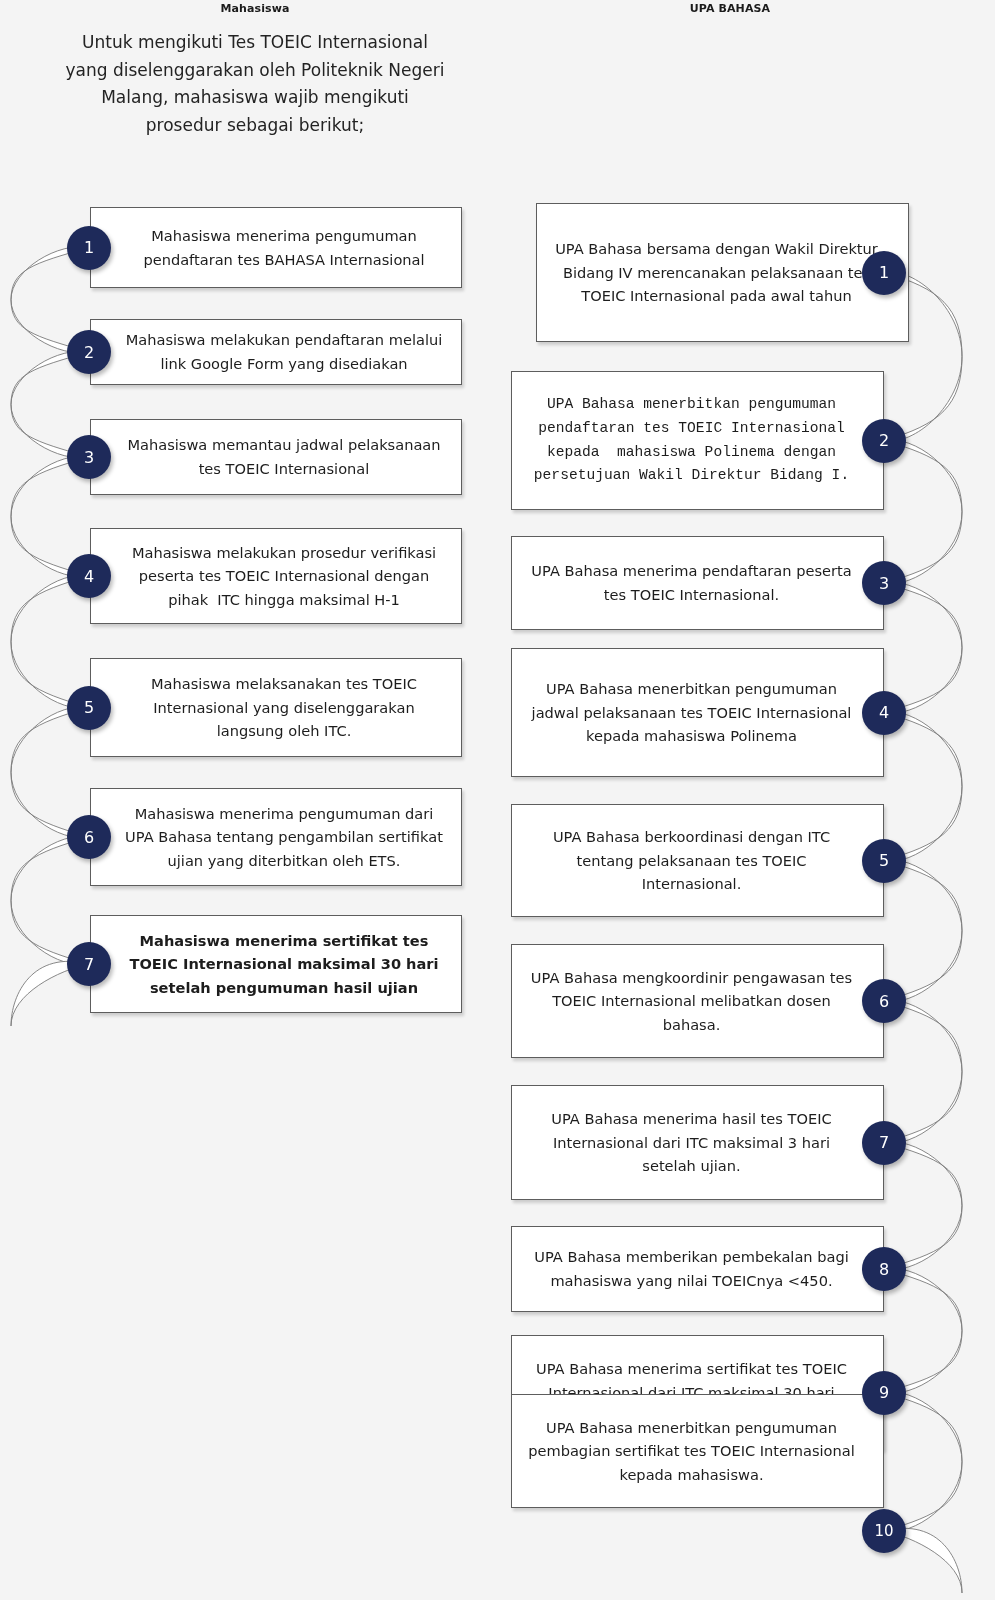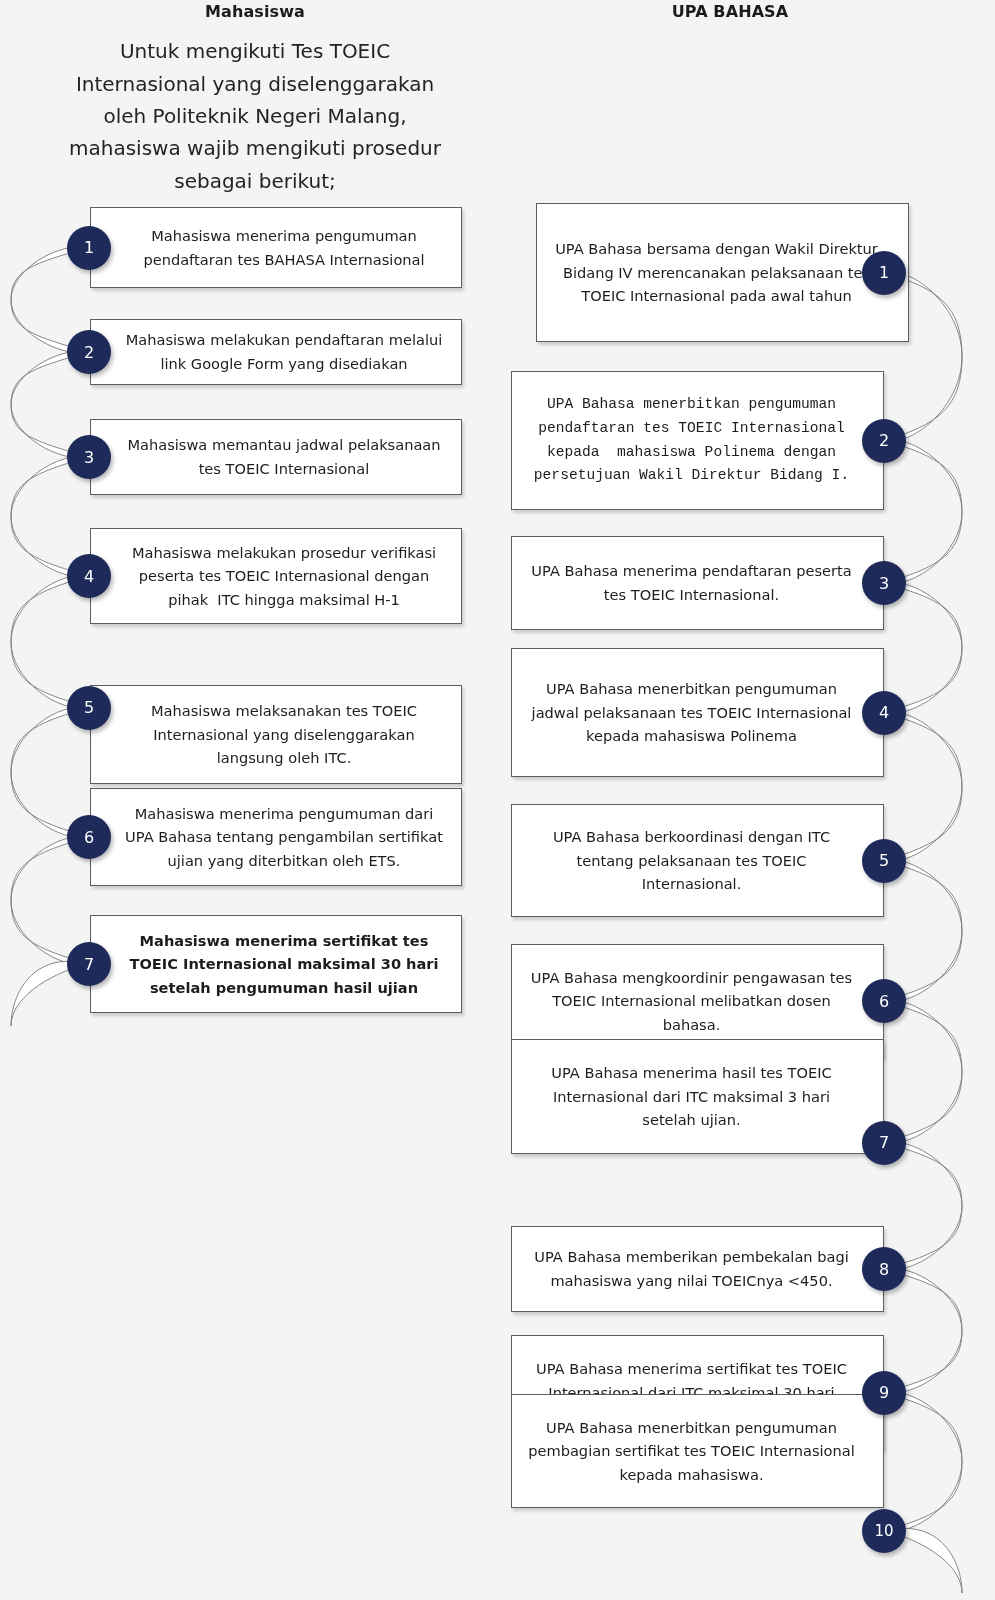--- a/index.html
+++ b/index.html
@@ -11,25 +11,25 @@
     overflow:hidden;
     position:relative;
   }
   .stage{position:relative;width:995px;height:1600px;}
 
   
   .col-head{position:absolute;text-align:center;}
   .col-head.left{left:30px;top:2px;width:450px;}
   .col-head.right{left:505px;top:2px;width:450px;}
   .col-title{
-    font-size:16px;font-weight:bold;letter-spacing:.1px;
+    font-size:11px;font-weight:bold;letter-spacing:.1px;
     color:#1b1b1b;margin:0 0 14px 0;line-height:1.2;
   }
   .col-intro{
-    font-size:20px;line-height:1.62;color:#232323;
+    font-size:17px;line-height:1.62;color:#232323;
     margin:0;white-space:pre-wrap;
   }
   .col-head.left .col-intro{padding:0 35px;}
   .col-head.right .col-intro{padding:0 38px;}
 
   
   .links{position:absolute;left:0;top:0;width:995px;height:1600px;pointer-events:none;}
 
   
   .step{position:absolute;}
@@ -131,21 +131,21 @@
           <div class="box-text">Mahasiswa memantau jadwal pelaksanaan tes TOEIC Internasional</div>
         </div>
       </div>
       <div class="badge" style="left: 67px; top: 435px;">3</div>
       <div class="step left" style="left: 90px; top: 528px; width: 372px; height: 96px;">
         <div class="box" style="width: 372px; height: 96px;">
           <div class="box-text">Mahasiswa melakukan prosedur verifikasi peserta tes TOEIC Internasional dengan pihak  ITC hingga maksimal H-1</div>
         </div>
       </div>
       <div class="badge" style="left: 67px; top: 554px;">4</div>
-      <div class="step left" style="left: 90px; top: 658px; width: 372px; height: 115px; margin-top: 27px;">
+      <div class="step left" style="left: 90px; top: 658px; width: 372px; height: 115px;">
         <div class="box" style="width: 372px; height: 99px;">
           <div class="box-text">Mahasiswa melaksanakan tes TOEIC Internasional yang diselenggarakan langsung oleh ITC.</div>
         </div>
       </div>
       <div class="badge" style="left: 67px; top: 685.5px;">5</div>
       <div class="step left" style="left: 90px; top: 788px; width: 372px; height: 98px;">
         <div class="box" style="width: 372px; height: 98px;">
           <div class="box-text">Mahasiswa menerima pengumuman dari UPA Bahasa tentang pengambilan sertifikat  ujian yang diterbitkan oleh ETS.</div>
         </div>
       </div>
@@ -185,21 +185,21 @@
           <div class="box-text">UPA Bahasa berkoordinasi dengan ITC tentang pelaksanaan tes TOEIC Internasional.</div>
         </div>
       </div>
       <div class="badge" style="left: 862px; top: 838.5px;">5</div>
       <div class="step right" style="left: 511px; top: 944px; width: 373px; height: 114px;">
         <div class="box" style="width: 373px; height: 114px;">
           <div class="box-text">UPA Bahasa mengkoordinir pengawasan tes TOEIC Internasional melibatkan dosen bahasa.</div>
         </div>
       </div>
       <div class="badge" style="left: 862px; top: 979px;">6</div>
-      <div class="step right" style="left: 511px; top: 1039px; width: 373px; height: 115px;">
+      <div class="step right" style="left: 511px; top: 1085px; width: 373px; height: 115px;">
         <div class="box" style="width: 373px; height: 115px;">
           <div class="box-text">UPA Bahasa menerima hasil tes TOEIC Internasional dari ITC maksimal 3 hari setelah ujian.</div>
         </div>
       </div>
       <div class="badge" style="left: 862px; top: 1120.5px;">7</div>
       <div class="step right" style="left: 511px; top: 1226px; width: 373px; height: 86px;">
         <div class="box" style="width: 373px; height: 86px;">
           <div class="box-text">UPA Bahasa memberikan pembekalan bagi mahasiswa yang nilai TOEICnya &lt;450.</div>
         </div>
       </div>

